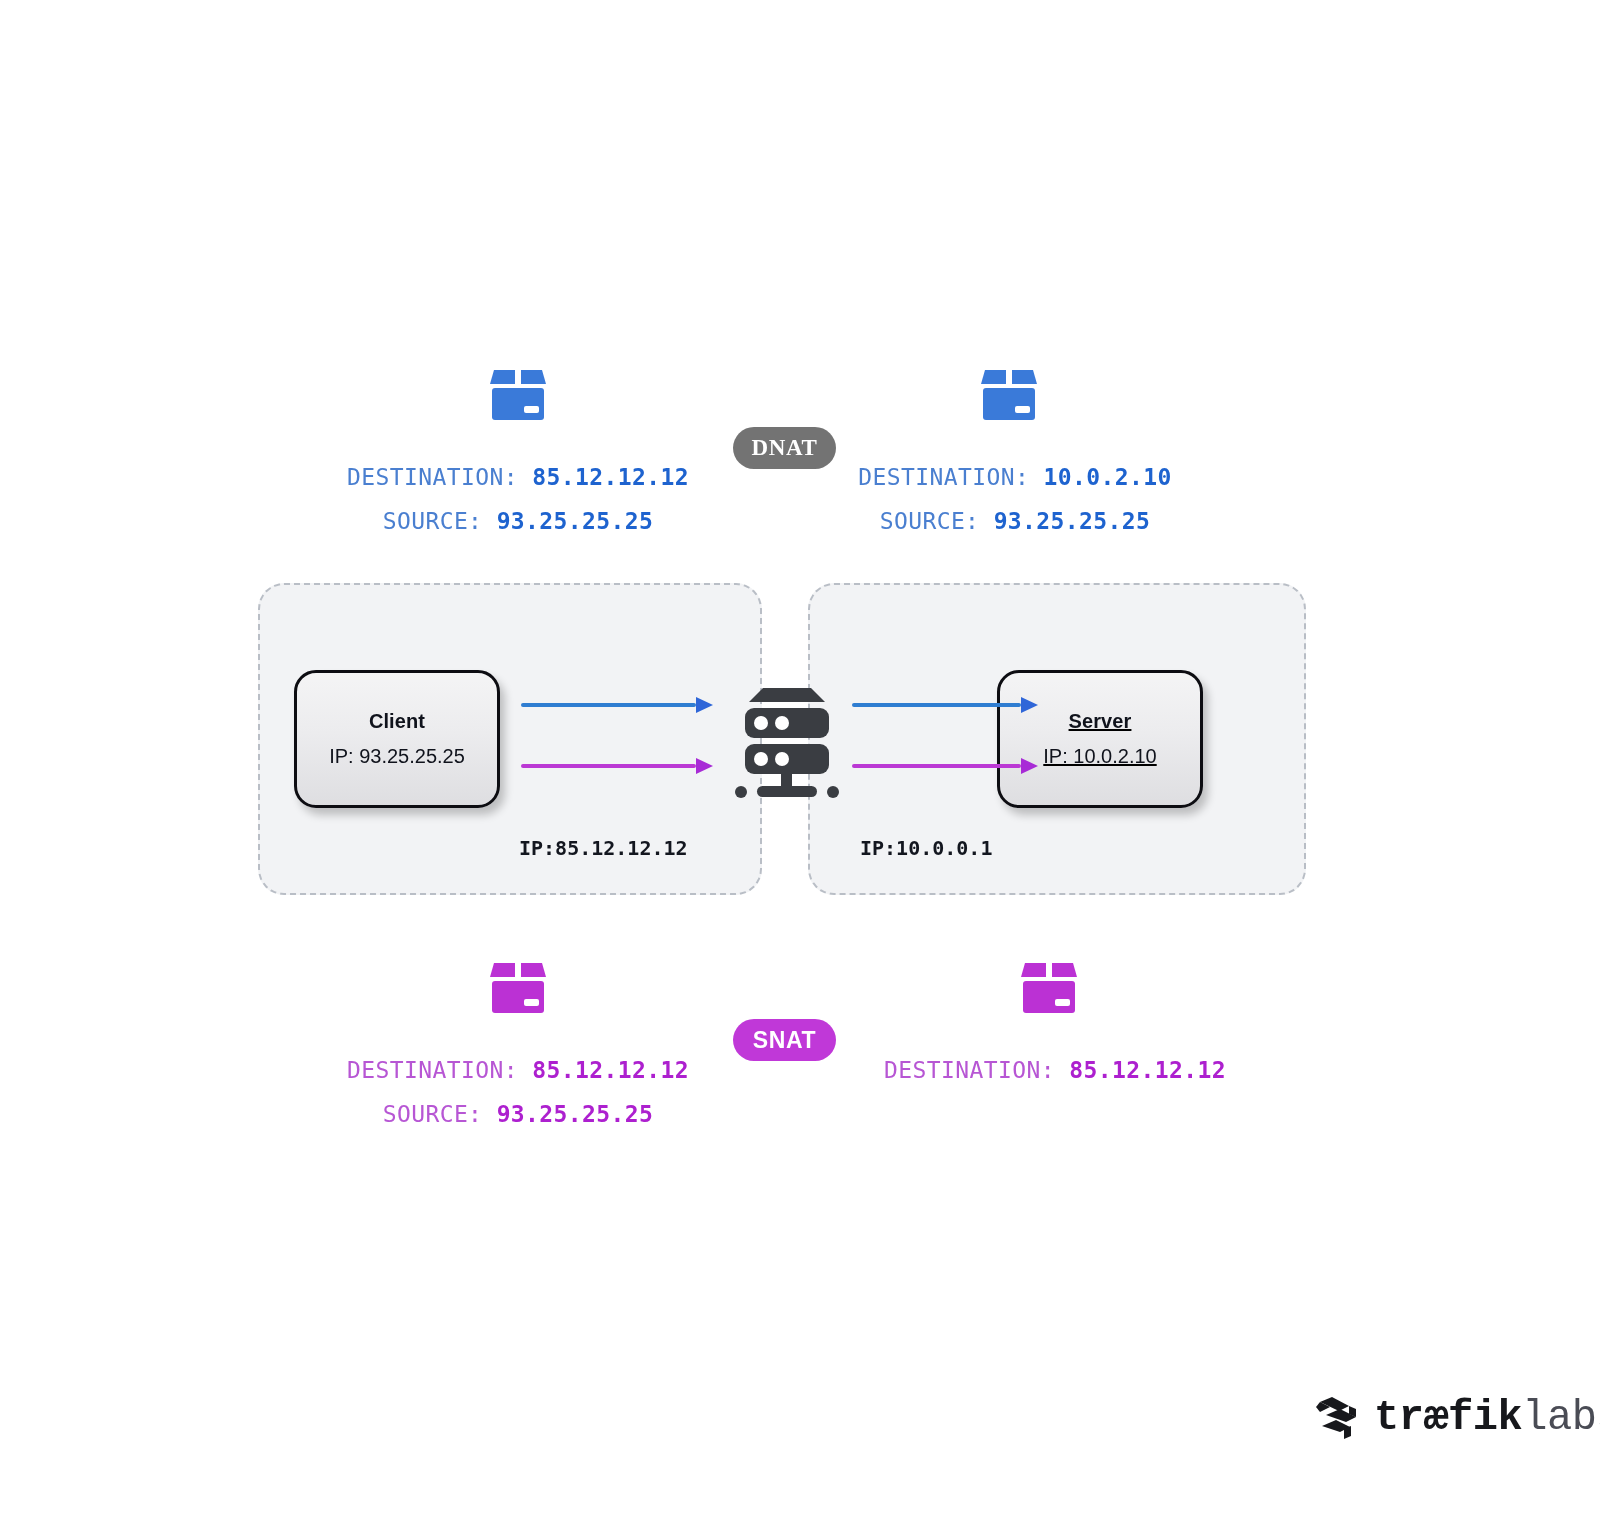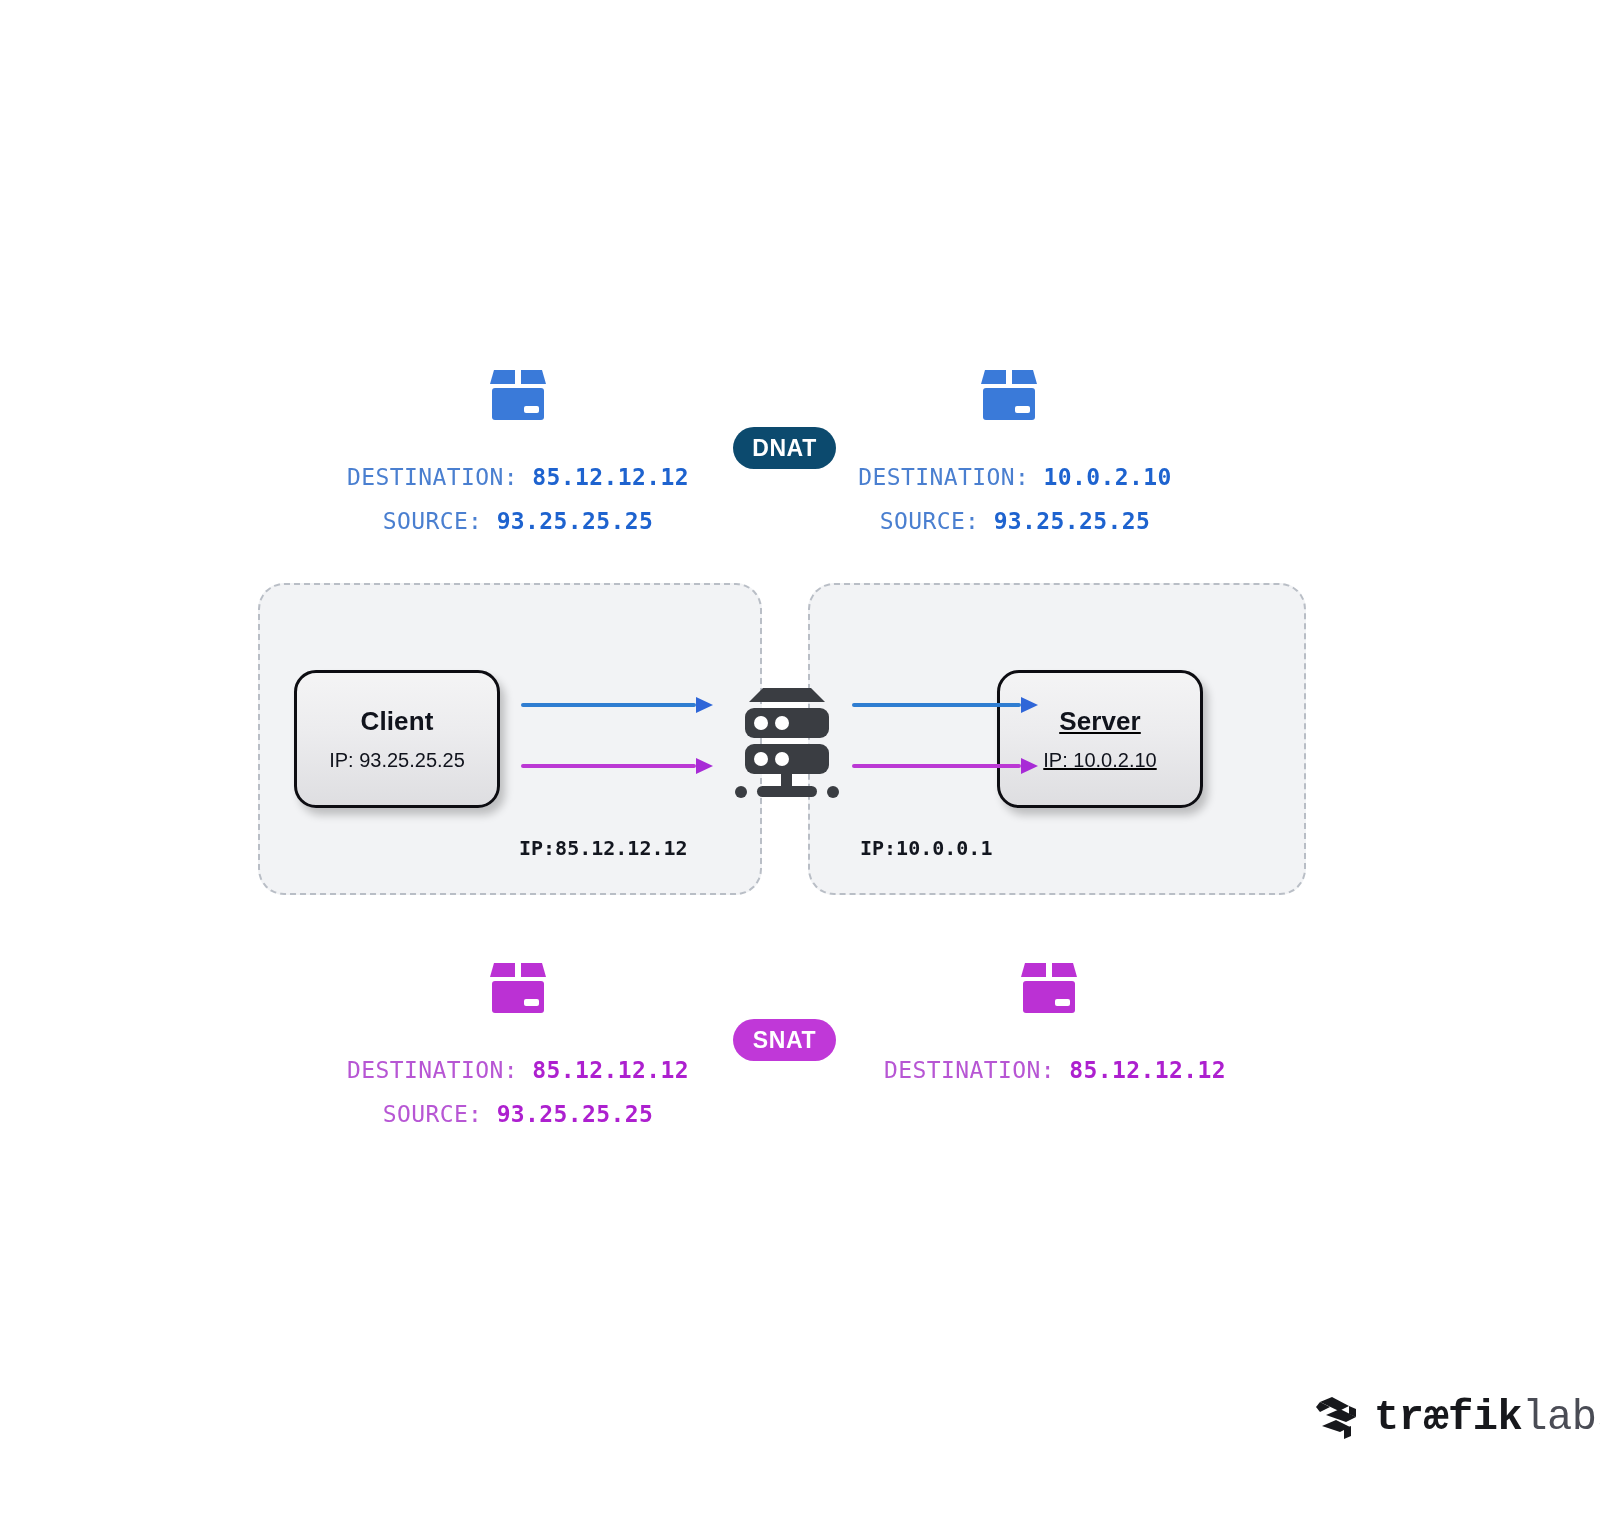--- a/index.html
+++ b/index.html
@@ -38,21 +38,21 @@
     box-shadow: 5px 7px 9px rgba(0,0,0,0.22);
     display: flex;
     flex-direction: column;
     align-items: center;
     justify-content: center;
     gap: 12px;
   }
   #node-client { left: 294px;  top: 670px; }
   #node-server { left: 997px; top: 670px; text-decoration: underline; }
   .node-title {
-    font-size: 26px;
+    font-size: 20px;
     font-weight: bold;
     color: #10131c;
     letter-spacing: 0.1px;
   }
   .node-ip {
     font-size: 20px;
     color: #10131c;
   }
 
   
@@ -130,21 +130,22 @@
     align-items: center;
     justify-content: center;
     border-radius: 24px;
     color: #ffffff;
     font-size: 23px;
     font-weight: bold;
     letter-spacing: 0.6px;
   }
   #pill-dnat {
     left: 733px; top: 427px; width: 103px; height: 42px;
-    background: #0c4a6e;
+    background: #737373;
+    font-family: Liberation Serif, serif;
   }
   #pill-snat {
     left: 733px; top: 1019px; width: 103px; height: 42px;
     background: #c038d8;
   }
 
   
   #logo {
     position: absolute;
     left: 1316px; top: 1396px;

